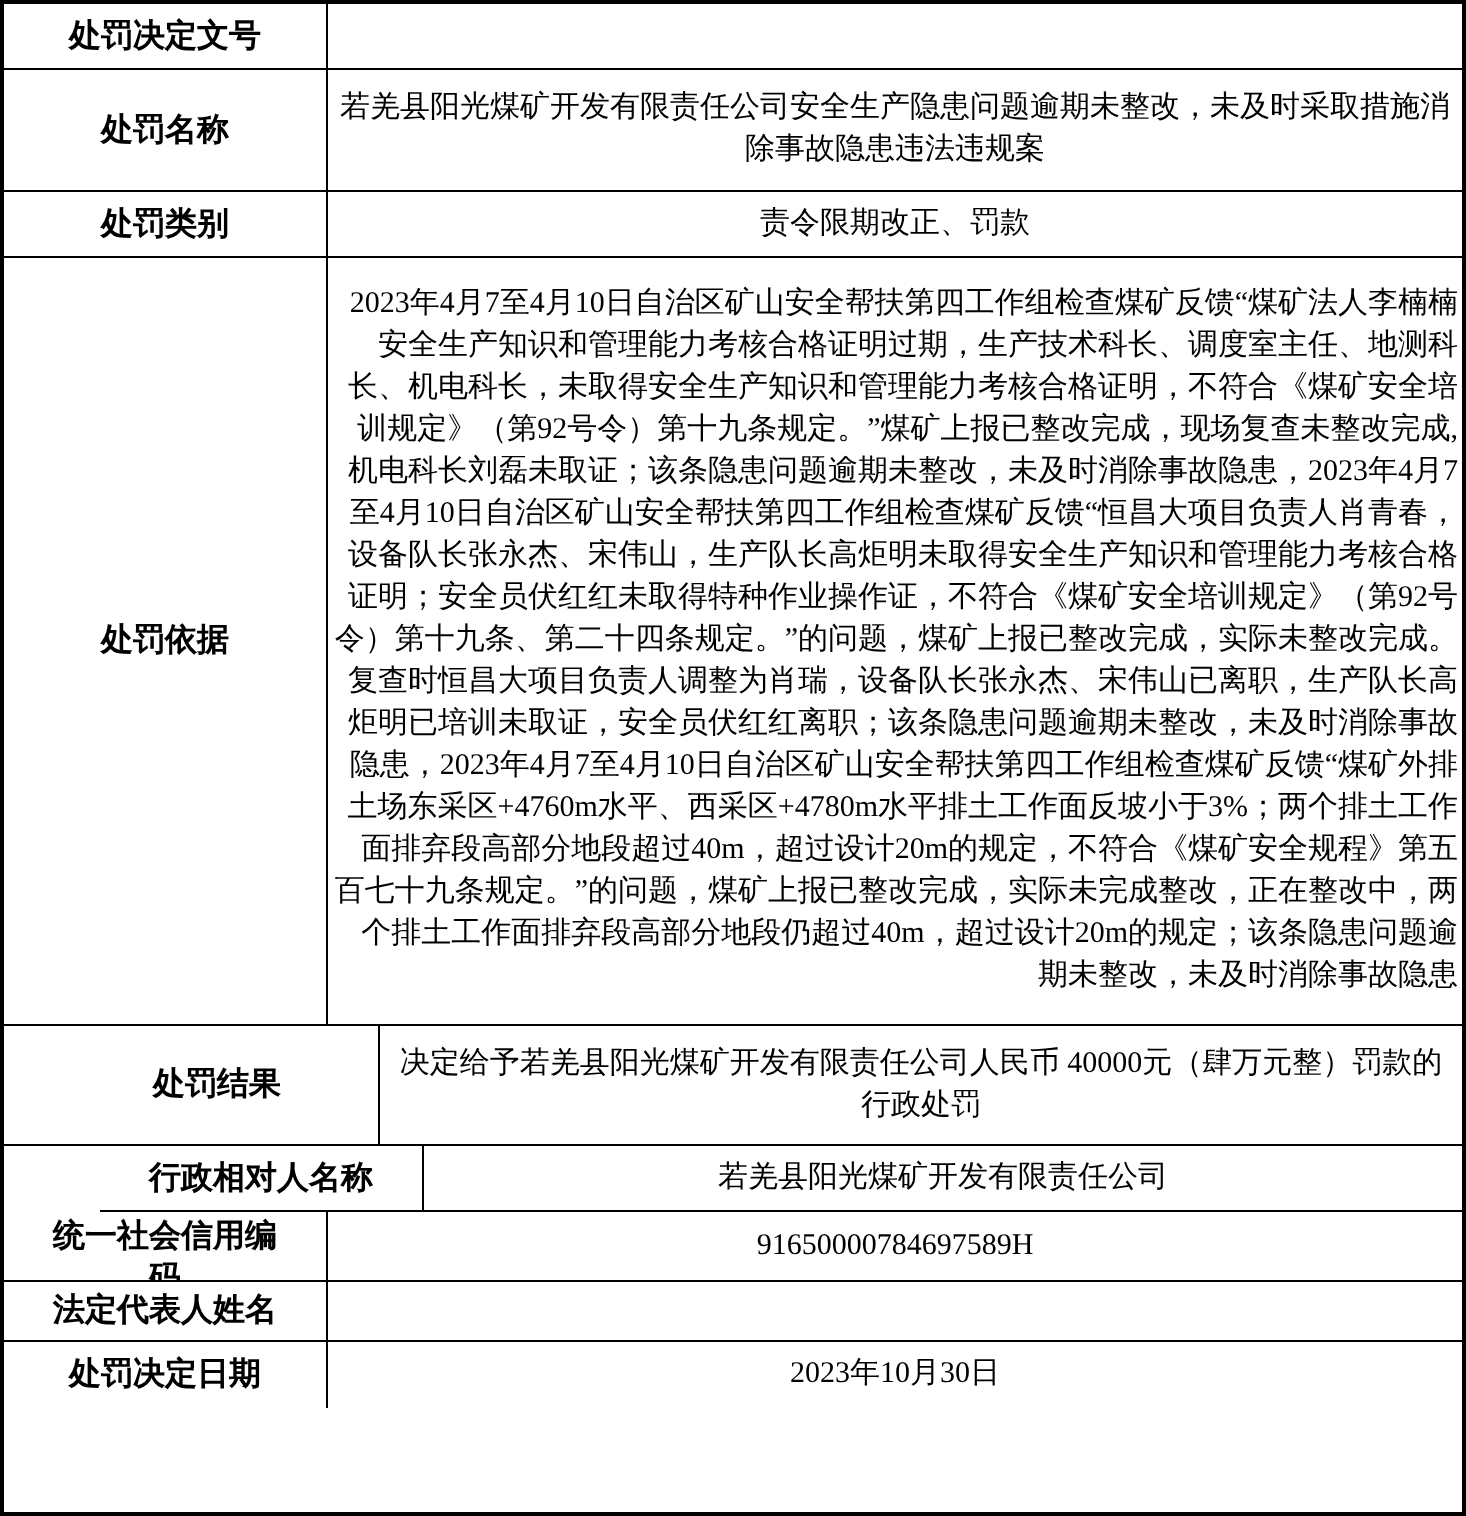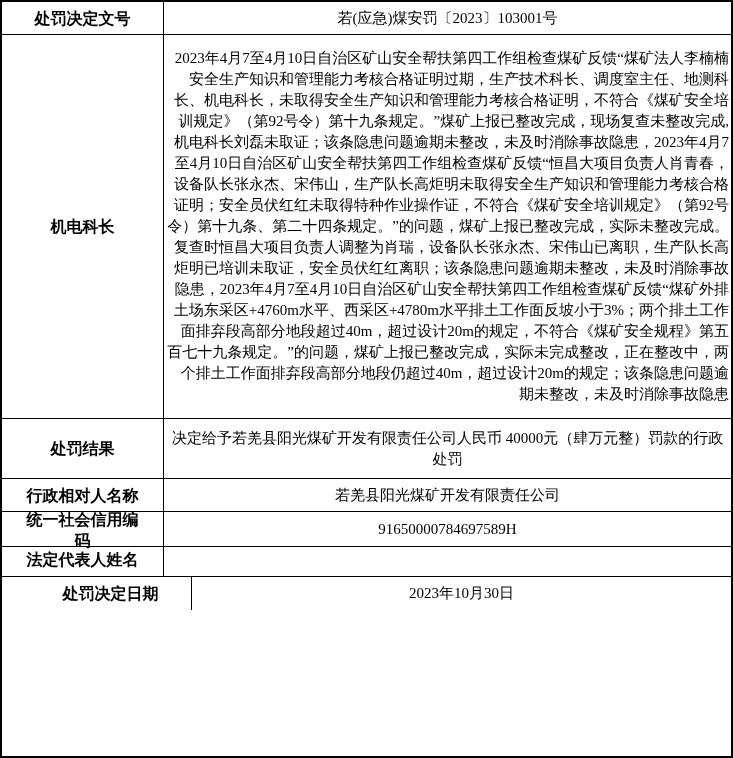--- a/index.html
+++ b/index.html
@@ -58,48 +58,55 @@
     text-align: center;
     font-size: 15px;
     line-height: 21px;
     padding: 0 3px;
   }
   .r1  { height: 33px; }
   .r2  { height: 61px; }
   .r3  { height: 33px; }
   .r4  { height: 384px; }
   .r5  { height: 52px; }
-  .r6  { height: 60px; }
-  .r7  { height: 33px; }
-  .r8  { height: 35px; align-items: center; }
-  .r9  { height: 30px; font-family: Liberation Mono, monospace; }
-  .r10 { height: 33px; padding-left: 28px; }
+  .r6  { height: 60px; padding-left: 26px; }
+  .r7  { height: 33px; margin-left: 48px; }
+  .r8  { height: 35px; }
+  .r9  { height: 30px; }
+  .r10 { height: 33px; }
   
   .r4 .value-cell { padding: 0 2px; text-align: right; }
   
   .r8 .label-cell {
     overflow: hidden;
     align-items: flex-start;
     padding: 2px 22px 0;
   }
 </style>
 </head>
 <body>
 
 <div class="doc-table">
 
   <div class="row r1">
     <div class="label-cell">处罚决定文号</div>
-    <div class="value-cell">若(应急)煤安罚〔2023〕103001号</div>
   </div>
 
+  <div class="row r2">
+    <div class="label-cell">处罚名称</div>
+    <div class="value-cell">若羌县阳光煤矿开发有限责任公司安全生产隐患问题逾期未整改，未及时采取措施消除事故隐患违法违规案</div>
+  </div>
 
+  <div class="row r3">
+    <div class="label-cell">处罚类别</div>
+    <div class="value-cell">责令限期改正、罚款</div>
+  </div>
 
   <div class="row r4">
-    <div class="label-cell">机电科长</div>
+    <div class="label-cell">处罚依据</div>
     <div class="value-cell">2023年4月7至4月10日自治区矿山安全帮扶第四工作组检查煤矿反馈“煤矿法人李楠楠安全生产知识和管理能力考核合格证明过期，生产技术科长、调度室主任、地测科长、机电科长，未取得安全生产知识和管理能力考核合格证明，不符合《煤矿安全培训规定》（第92号令）第十九条规定。”煤矿上报已整改完成，现场复查未整改完成,机电科长刘磊未取证；该条隐患问题逾期未整改，未及时消除事故隐患，2023年4月7至4月10日自治区矿山安全帮扶第四工作组检查煤矿反馈“恒昌大项目负责人肖青春，设备队长张永杰、宋伟山，生产队长高炬明未取得安全生产知识和管理能力考核合格证明；安全员伏红红未取得特种作业操作证，不符合《煤矿安全培训规定》（第92号令）第十九条、第二十四条规定。”的问题，煤矿上报已整改完成，实际未整改完成。复查时恒昌大项目负责人调整为肖瑞，设备队长张永杰、宋伟山已离职，生产队长高炬明已培训未取证，安全员伏红红离职；该条隐患问题逾期未整改，未及时消除事故隐患，2023年4月7至4月10日自治区矿山安全帮扶第四工作组检查煤矿反馈“煤矿外排土场东采区+4760m水平、西采区+4780m水平排土工作面反坡小于3%；两个排土工作面排弃段高部分地段超过40m，超过设计20m的规定，不符合《煤矿安全规程》第五百七十九条规定。”的问题，煤矿上报已整改完成，实际未完成整改，正在整改中，两个排土工作面排弃段高部分地段仍超过40m，超过设计20m的规定；该条隐患问题逾期未整改，未及时消除事故隐患</div>
   </div>
 
 
   <div class="row r6">
     <div class="label-cell">处罚结果</div>
     <div class="value-cell">决定给予若羌县阳光煤矿开发有限责任公司人民币 40000元（肆万元整）罚款的行政处罚</div>
   </div>
 
   <div class="row r7">

